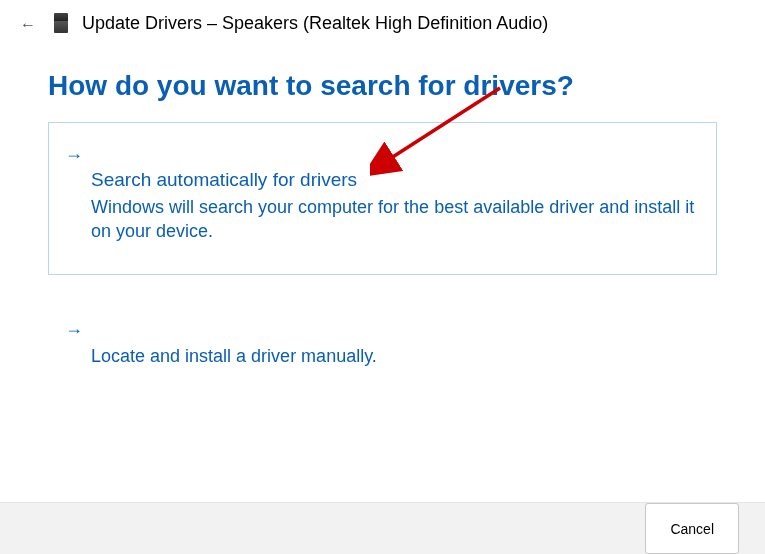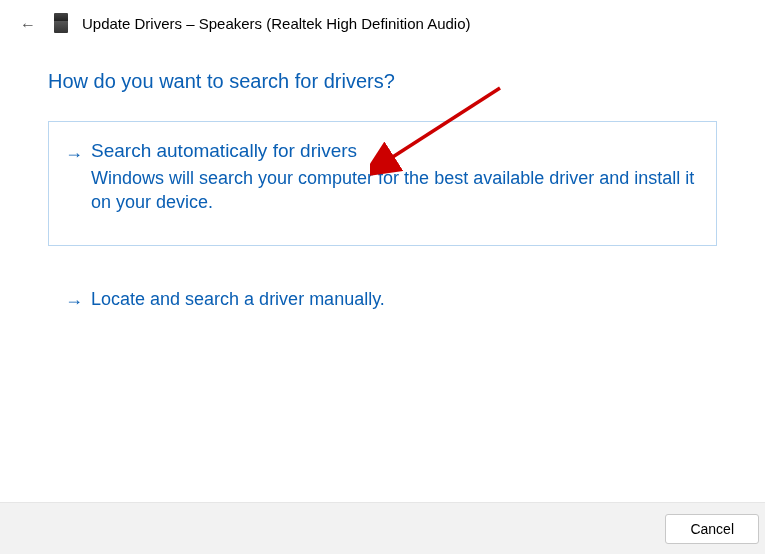--- a/index.html
+++ b/index.html
@@ -23,52 +23,52 @@
       cursor: default;
       padding: 2px 4px;
     }
     .title-icon {
       width: 14px;
       height: 20px;
       background: linear-gradient(to bottom, #444 0%, #222 40%, #555 40%, #333 100%);
       border-radius: 1px;
     }
     .title-text {
-      font-size: 15px;
+      font-size: 18px;
       color: #000;
     }
     .content {
       padding: 24px 48px 0 48px;
     }
     .heading {
-      font-size: 20px;
+      font-size: 28px;
       color: #0a5fb4;
-      font-weight: 400;
-      margin-bottom: 28px;
+      font-weight: 700;
+      margin-bottom: 20px;
     }
     .option-box {
       border: 1px solid transparent;
       padding: 18px 16px 30px 16px;
       margin-bottom: 22px;
       cursor: pointer;
       display: flex;
       align-items: flex-start;
       gap: 10px;
     }
     .option-box.selected {
       border: 1px solid #b9d6f0;
     }
     .option-arrow {
       color: #0a5fb4;
       font-size: 18px;
       line-height: 1.4;
       flex-shrink: 0;
       width: 16px;
     }
-    .option-content { flex: 1; }
+    .option-content { flex: 1; margin-top: 28px; }
     .option-title {
       font-size: 19px;
       color: #0a5fb4;
       font-weight: 400;
       margin-bottom: 4px;
     }
     .option-desc {
       font-size: 18px;
       color: #0a5fb4;
       line-height: 1.35;
@@ -76,22 +76,21 @@
     .footer {
       position: absolute;
       bottom: 0;
       left: 0;
       right: 0;
       height: 52px;
       background: #f2f2f2;
       border-top: 1px solid #e6e6e6;
       display: flex;
       justify-content: flex-end;
-      align-items: center;
-      padding-right: 6px;
+      padding-right: 26px;
     }
     .cancel-btn {
       background: #fff;
       border: 1px solid #c8c8c8;
       border-radius: 3px;
       padding: 6px 24px;
       font-size: 14px;
       color: #000;
       cursor: pointer;
     }
@@ -118,21 +117,21 @@
     <span class="option-arrow">→</span>
     <div class="option-content">
       <div class="option-title">Search automatically for drivers</div>
       <div class="option-desc">Windows will search your computer for the best available driver and install it on your device.</div>
     </div>
   </div>
 
   <div class="option-box">
     <span class="option-arrow">→</span>
     <div class="option-content">
-      <div class="option-desc">Locate and search a driver manually.</div>
+      <div class="option-desc">Locate and install a driver manually.</div>
     </div>
   </div>
 </div>
 
 <svg class="annotation-arrow" width="150" height="100">
   <defs>
     <marker id="ahead" markerWidth="12" markerHeight="12" refX="2" refY="5" orient="auto">
       <polygon points="0,0 11,5 0,10" fill="#cc0000"></polygon>
     </marker>
   </defs>

